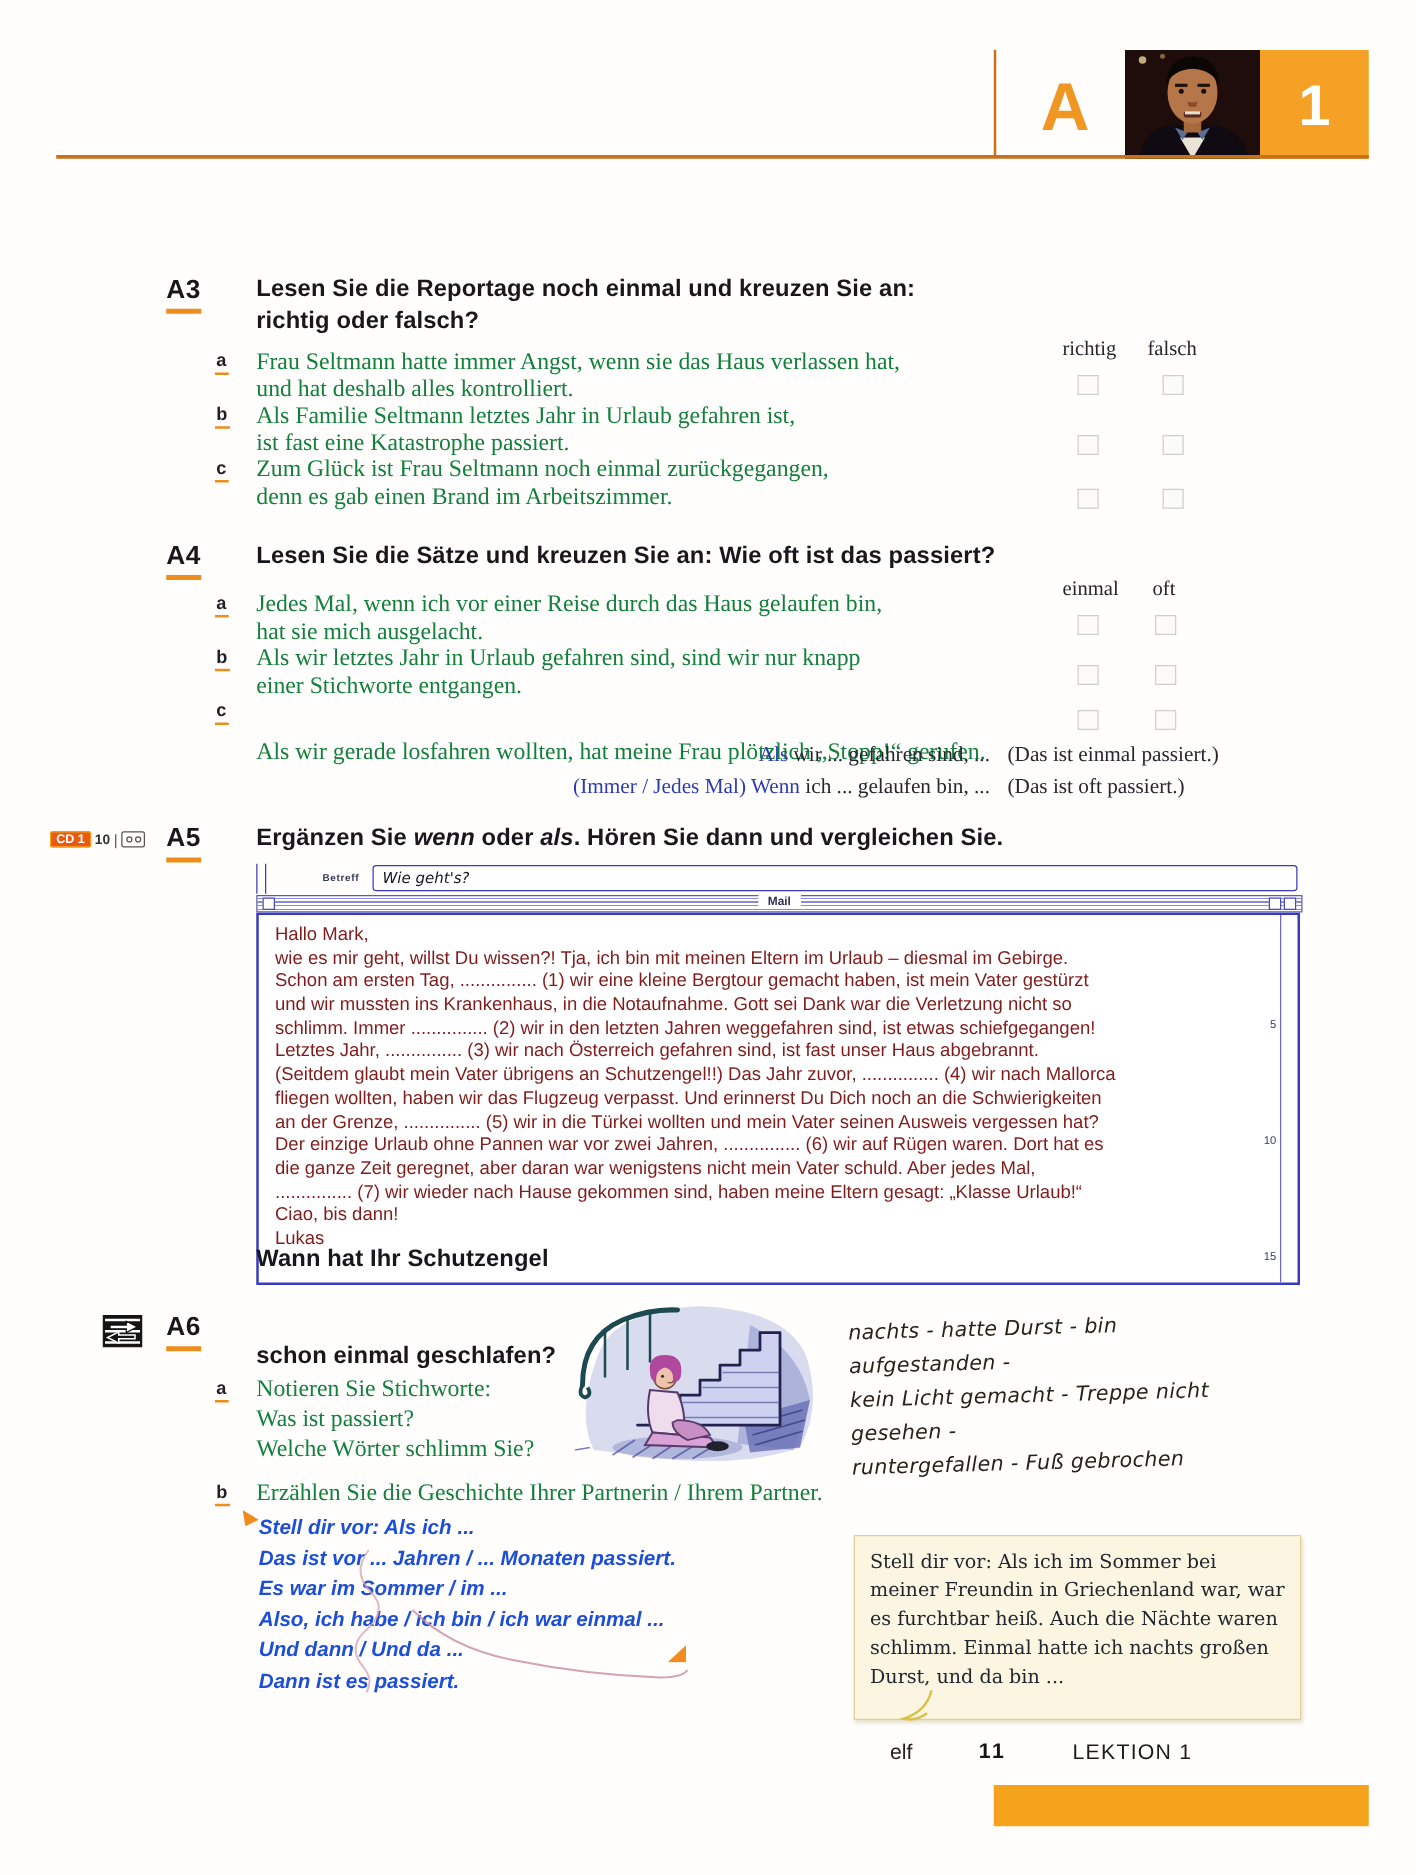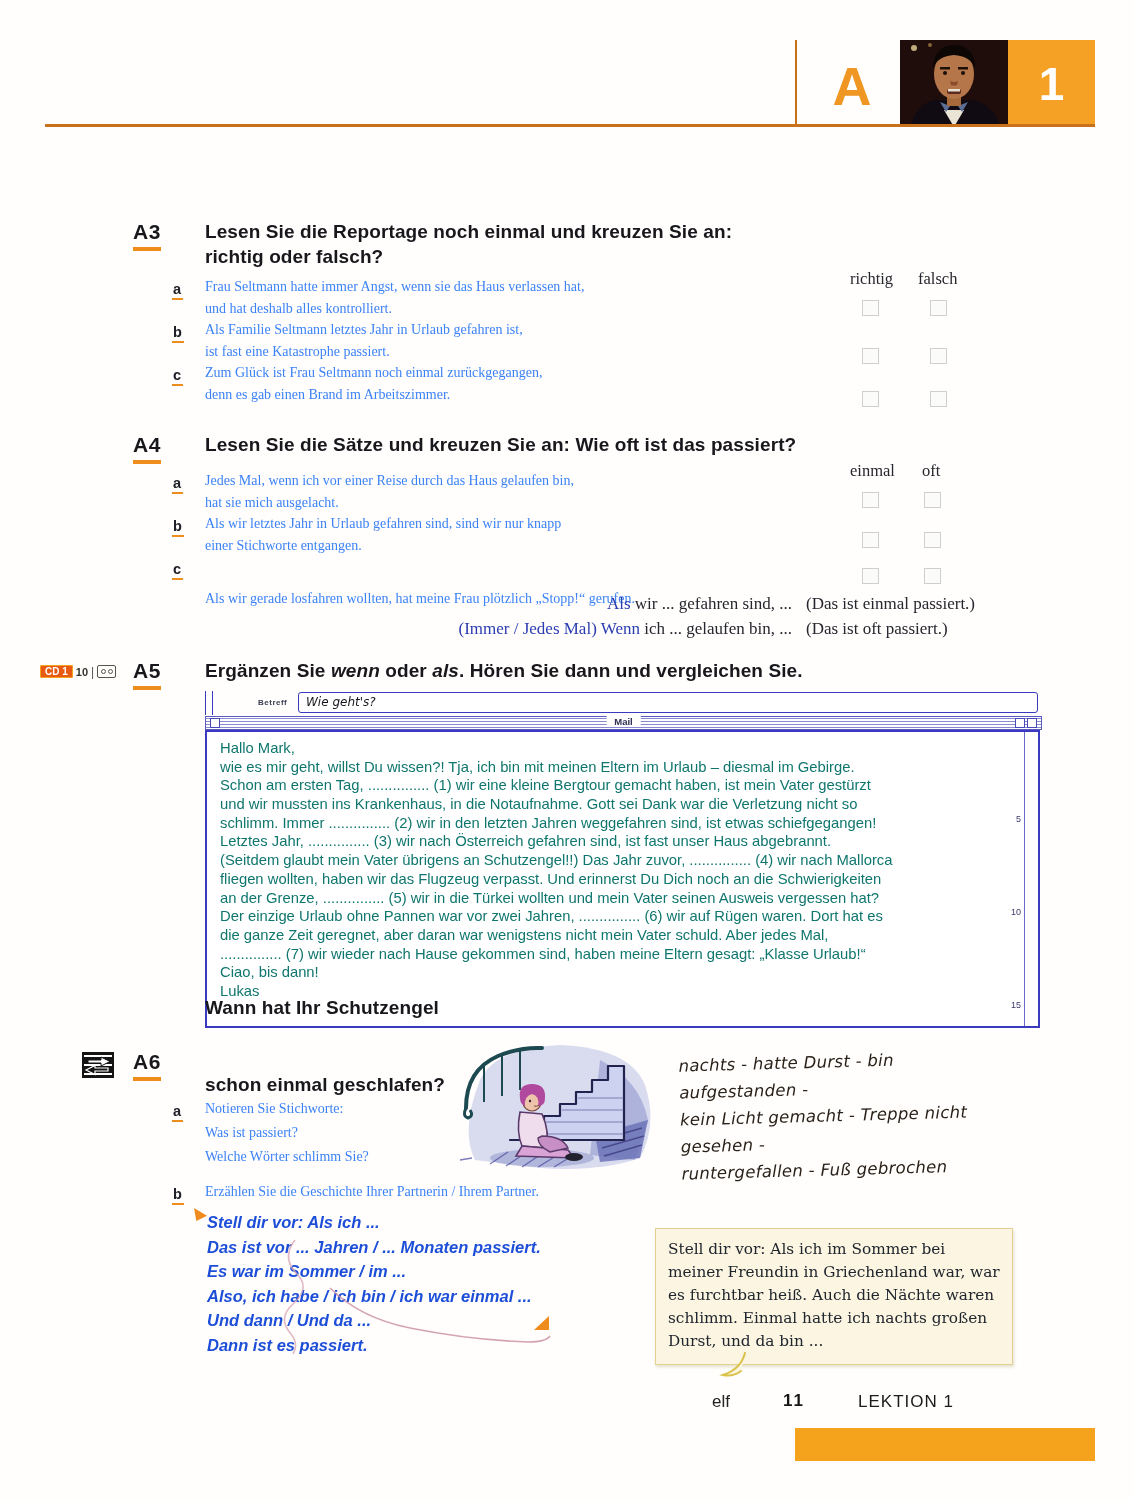--- a/index.html
+++ b/index.html
@@ -2,28 +2,28 @@
 <html><head>
 <meta charset="utf-8">
 <style>
   html,body{margin:0;padding:0;background:#ffffff;}
   #page{position:relative;width:1133px;height:1500px;background:#fffefd;overflow:hidden;
         font-family:"Liberation Sans",sans-serif;color:#1b1b22;}
   .abs{position:absolute;}
   .sec-label{font-weight:bold;font-size:21px;letter-spacing:.5px;color:#17171c;}
   .sec-bar{height:4px;background:#ee8d1b;}
   .title{font-weight:bold;font-size:19px;color:#17171c;letter-spacing:.1px;}
-  .serif{font-family:"Liberation Serif","DejaVu Serif",serif;font-size:14px;color:#3b82f6;}
+  .serif{font-family:"Liberation Serif","DejaVu Serif",serif;font-size:19px;color:#15803d;}
   .colhead{font-family:"Liberation Serif",serif;font-size:16.5px;color:#26262e;}
   .letter{font-weight:bold;font-size:14.5px;color:#202028;border-bottom:2.5px solid #ee8d1b;
           padding:0 2px 0 1px;line-height:17px;display:inline-block;}
   .cb{width:15px;height:14px;border:1px solid #cfcfcf;background:#fbfbfa;}
   .blue{color:#2b3cb0;}
   .gram{font-family:"Liberation Serif",serif;font-size:17px;color:#26262e;white-space:nowrap;}
-  .email-line{height:18.7px;line-height:18.7px;white-space:nowrap;font-size:14.8px;color:#0f766e;}
+  .email-line{height:18.7px;line-height:18.7px;white-space:nowrap;font-size:14.8px;color:#7f1d1d;}
   .phr{font-style:italic;font-weight:bold;font-size:16.5px;line-height:24.6px;color:#1d4ed8;}
   .hand{font-family:"DejaVu Sans",sans-serif;font-style:italic;font-size:16.5px;line-height:27px;
         color:#2a2118;transform:rotate(-1.6deg);letter-spacing:.3px;}
   .bubble-text{font-family:"DejaVu Serif",serif;font-size:15.3px;line-height:23px;color:#20262e;}
   .tinylabel{font-size:8px;font-weight:bold;color:#394055;letter-spacing:.5px;}
 </style>
 </head>
 <body>
 
 <div id="page">
@@ -249,21 +249,21 @@
     <div>Also, ich habe / ich bin / ich war einmal ...</div>
     <div>Und dann / Und da ...</div>
     <div>Dann ist es passiert.</div>
   </div>
   <svg class="abs" style="left:200px;top:1230px;" width="400" height="130" viewBox="0 0 400 130">
     <path d="M95,10 q-14,18 2,34 q14,14 -4,30 q-16,14 -2,30 q8,10 2,20" fill="none" stroke="#dba8b4" stroke-width="1.6" opacity="0.8"></path>
     <path d="M130,58 q30,30 80,40 q60,12 118,14 q18,0 22,-6" fill="none" stroke="#c98ca0" stroke-width="1.6" opacity="0.8"></path>
   </svg>
   <div class="abs" style="left:534px;top:1316px;width:15px;height:14px;background:#f08c1e;clip-path:polygon(0 100%,100% 0,100% 100%);"></div>
 
-  <div class="abs" style="left:655px;top:1228px;width:332px;background:#fbf5e2;border:1.5px solid #e2d193;box-shadow:1px 2px 3px rgba(150,130,60,.25);padding:9px 12px 11px 12px;">
+  <div class="abs" style="left:683px;top:1228px;width:332px;background:#fbf5e2;border:1.5px solid #e2d193;box-shadow:1px 2px 3px rgba(150,130,60,.25);padding:9px 12px 22px 12px;">
     <div class="bubble-text">Stell dir vor: Als ich im Sommer bei meiner Freundin in Griechenland war, war es furchtbar heiß. Auch die Nächte waren schlimm. Einmal hatte ich nachts großen Durst, und da bin ...</div>
   </div>
   <svg class="abs" style="left:715px;top:1352px;" width="40" height="36" viewBox="0 0 40 36">
     <path d="M30,1 q-4,16 -22,22 q10,2 18,-4" fill="#fbf5e2" stroke="#d9c24a" stroke-width="2" stroke-linecap="round"></path>
   </svg>
 
   <div class="abs" style="left:712px;top:1392px;font-size:17px;color:#222;">elf</div>
   <div class="abs" style="left:783px;top:1391px;font-size:17px;font-weight:bold;letter-spacing:2px;color:#161616;">11</div>
   <div class="abs" style="left:858px;top:1392px;font-size:17px;color:#1b1b1b;letter-spacing:1px;">LEKTION 1</div>
   <div class="abs" style="left:795px;top:1428px;width:300px;height:33px;background:#f5a21d;"></div>

